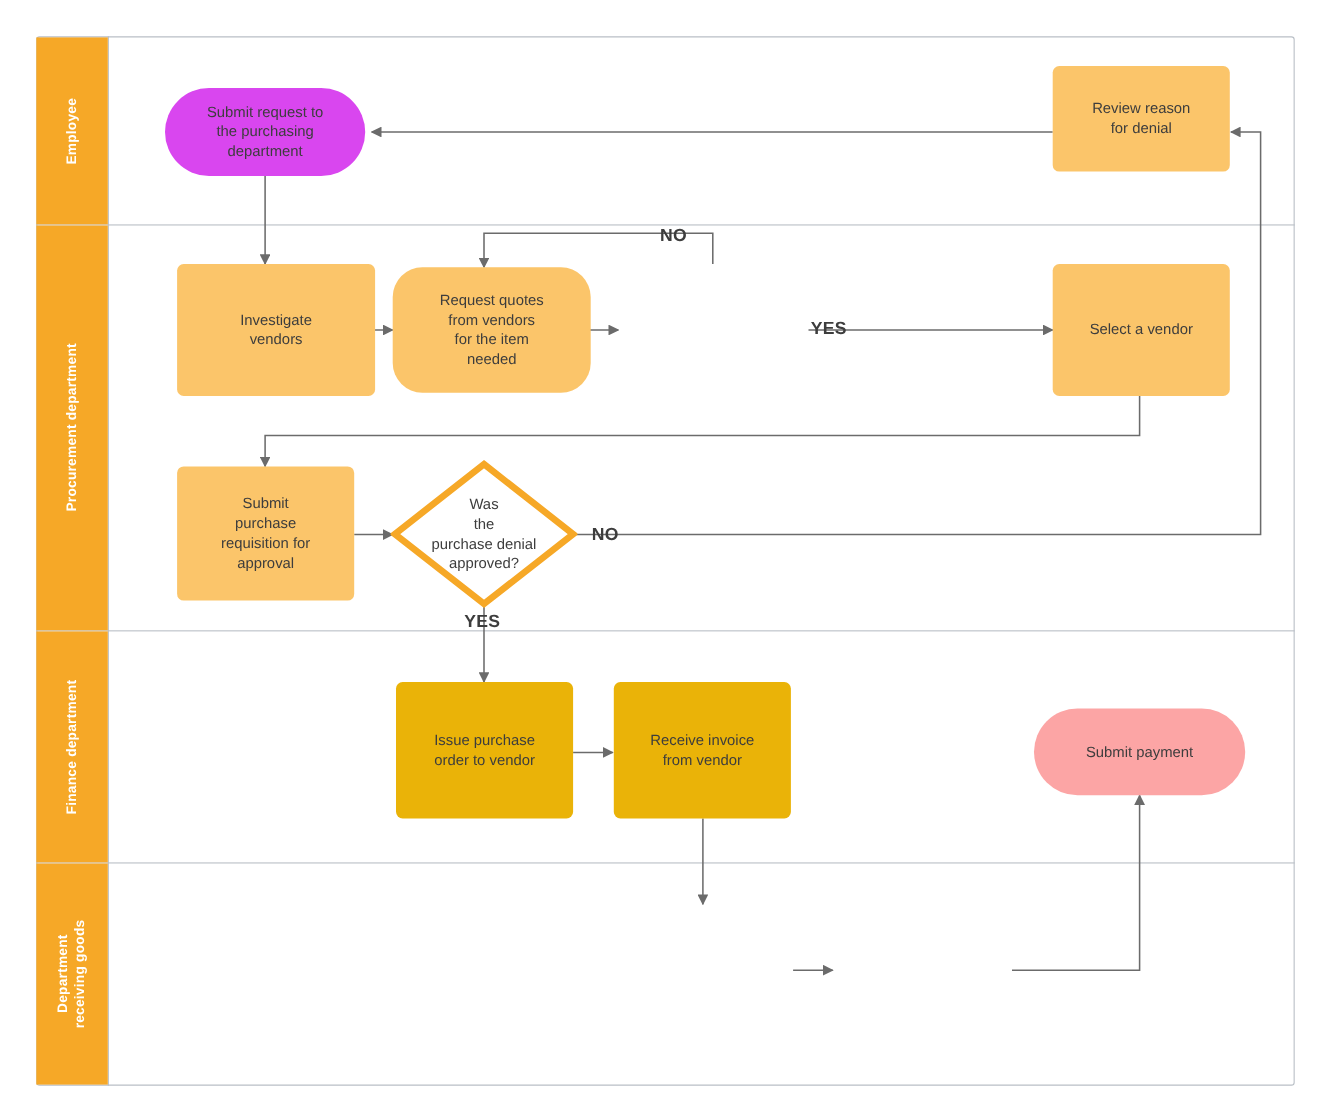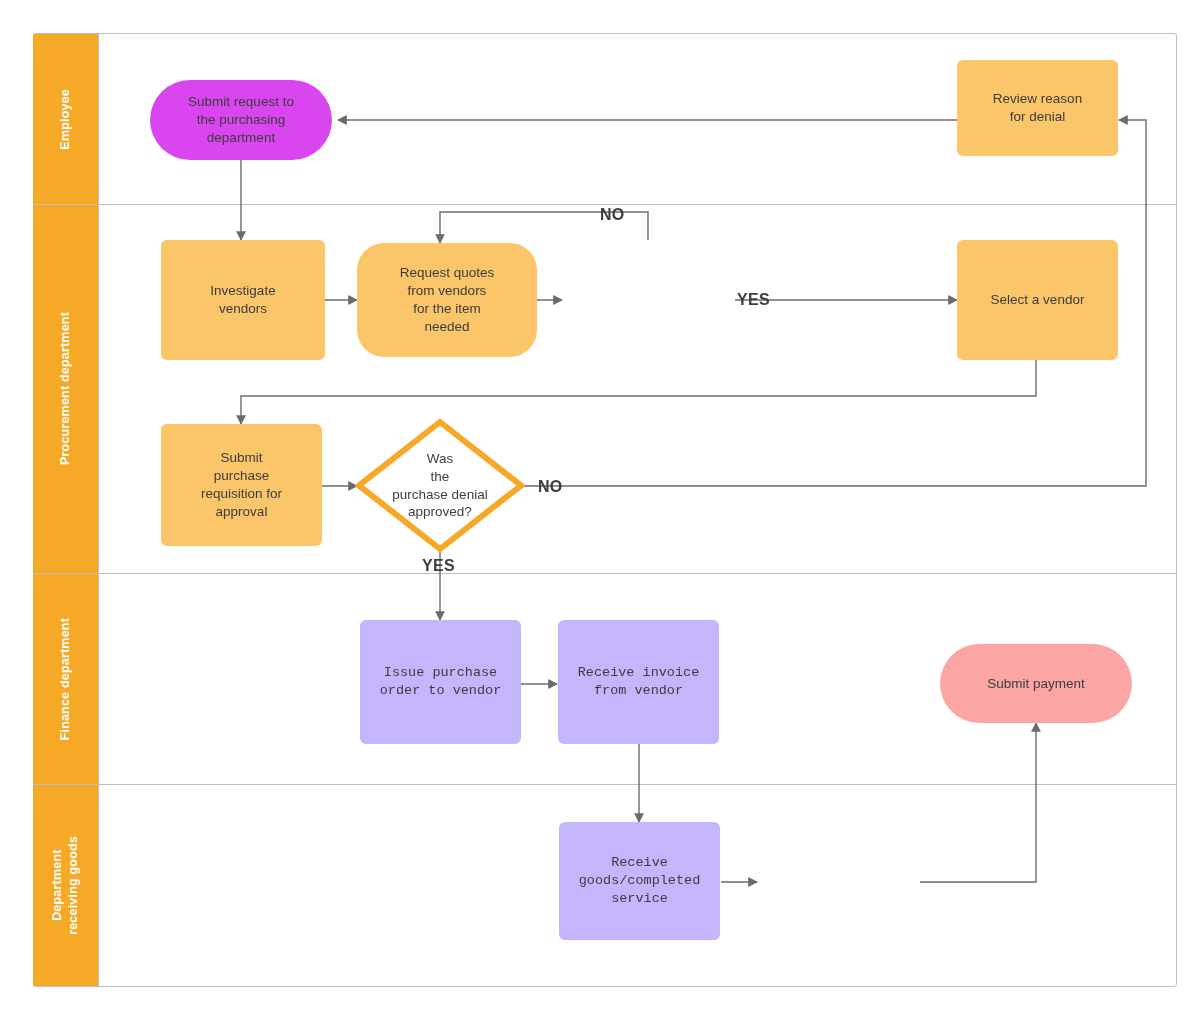--- a/index.html
+++ b/index.html
@@ -73,23 +73,22 @@
     font-size: 13.5px;
     line-height: 1.32;
     padding: 4px 8px;
     white-space: pre-line;
   }
   .proc {
     background: #fbc56a;
     border-radius: 6px;
   }
   .proc-light {
-    background: #c4b5fd;
+    background: #eab308;
     border-radius: 6px;
-    font-family: Liberation Mono, monospace;
   }
   .term {
     background: #d946ef;
     border-radius: 48px;
   }
   .term-light {
     background: #fca5a5;
     border-radius: 48px;
   }
   .dec-wrap {
@@ -199,21 +198,21 @@
   <div class="edge-label" style="left:538px;top:478px;">NO</div>
   <div class="edge-label" style="left:422px;top:557px;">YES</div>
 
   <div class="node term" style="left:150px;top:80px;width:182px;height:80px;">Submit request to
 the purchasing
 department</div>
 
   <div class="node proc" style="left:957px;top:60px;width:161px;height:96px;">Review reason
 for denial</div>
 
-  <div class="node proc" style="left:161px;top:240px;width:164px;height:120px;">Investigate
+  <div class="node proc" style="left:161px;top:240px;width:180px;height:120px;">Investigate
 vendors</div>
 
   <div class="node proc" style="left:357px;top:243px;width:180px;height:114px;border-radius:27px;">Request quotes
 from vendors
 for the item
 needed</div>
 
 
   <div class="node proc" style="left:957px;top:240px;width:161px;height:120px;">Select a vendor</div>
 
@@ -233,18 +232,15 @@
   </div>
 
   <div class="node proc-light" style="left:360px;top:620px;width:161px;height:124px;">Issue purchase
 order to vendor</div>
 
   <div class="node proc-light" style="left:558px;top:620px;width:161px;height:124px;">Receive invoice
 from vendor</div>
 
   <div class="node term-light" style="left:940px;top:644px;width:192px;height:79px;">Submit payment</div>
 
-  <div class="node proc-light" style="left:559px;top:822px;width:161px;height:118px;">Receive
-goods/completed
-service</div>
 
 
 </div>
 
 </body></html>

